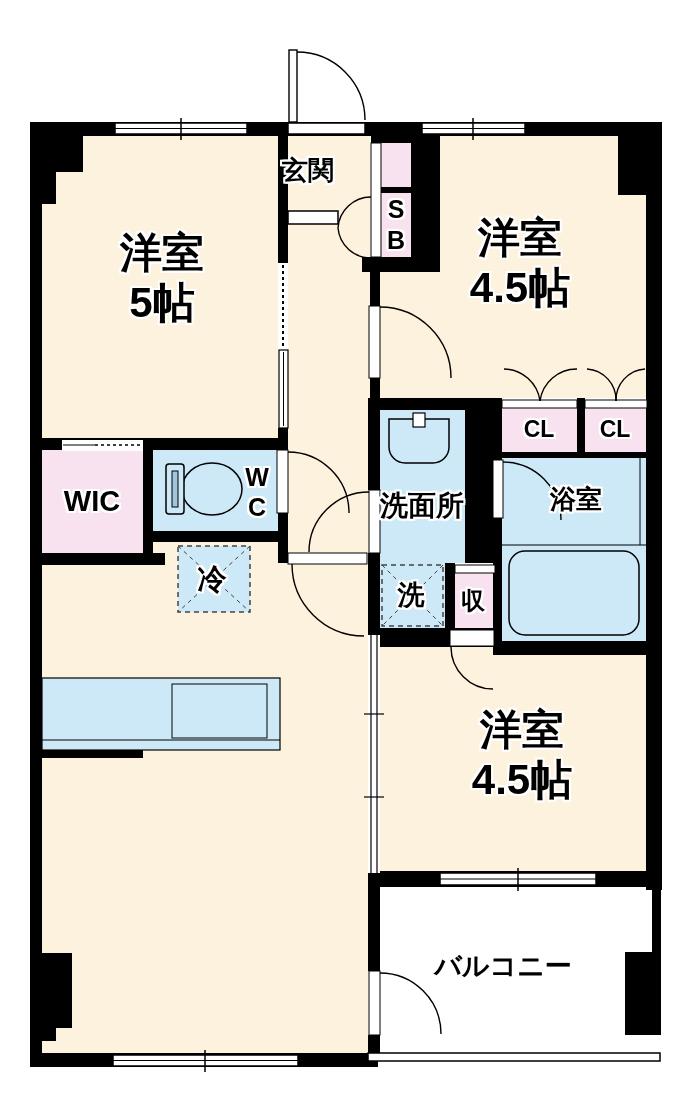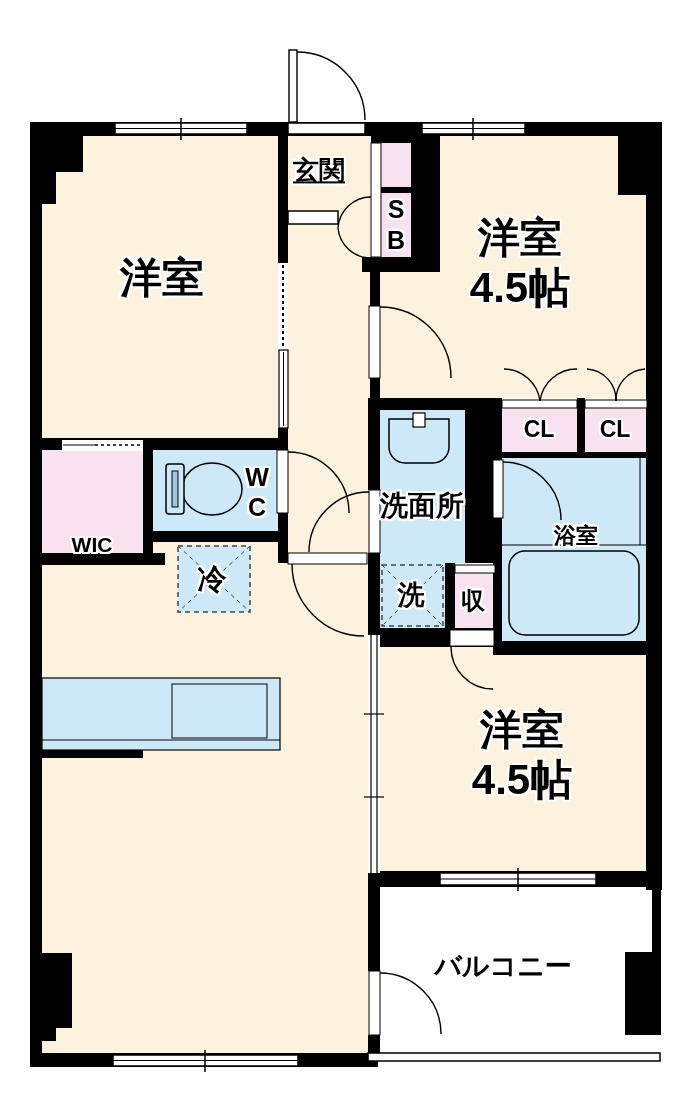--- a/index.html
+++ b/index.html
@@ -215,40 +215,41 @@
       <path d="M504,369 A37,37 0 0 1 540,401"></path>
       <path d="M577,369 A37,37 0 0 0 540,401"></path>
       <path d="M587,369 A31,31 0 0 1 616,401"></path>
       <path d="M645,369 A31,31 0 0 0 616,401"></path>
     </g>
   </g>
 </svg>
 
   <div class="lb" style="left:162px;top:278px;font-size:42px;">
     <div>洋室</div>
+    <div>5帖</div>
   </div>
   <div class="lb" style="left:520px;top:263px;font-size:42px;">
     <div>洋室</div>
     <div>4.5帖</div>
   </div>
-  <div class="lb" style="left:319px;top:171px;font-size:26px;text-decoration:underline;">玄関</div>
+  <div class="lb" style="left:308px;top:171px;font-size:26px;">玄関</div>
   <div class="lb" style="left:396px;top:225px;font-size:25px;line-height:1.25;">
     <div>S</div>
     <div>B</div>
   </div>
   <div class="lb" style="left:539px;top:430px;font-size:23px;">CL</div>
   <div class="lb" style="left:615px;top:430px;font-size:23px;">CL</div>
-  <div class="lb" style="left:92px;top:501px;font-size:21px;margin-top:44px;">WIC</div>
+  <div class="lb" style="left:92px;top:501px;font-size:29px;">WIC</div>
   <div class="lb" style="left:257px;top:492px;font-size:25px;line-height:1.2;">
     <div>W</div>
     <div>C</div>
   </div>
   <div class="lb" style="left:212px;top:579px;font-size:29px;">冷</div>
   <div class="lb" style="left:422px;top:506px;font-size:28px;">洗面所</div>
-  <div class="lb" style="left:576px;top:500px;font-size:22px;margin-top:36px;">浴室</div>
+  <div class="lb" style="left:576px;top:500px;font-size:26px;">浴室</div>
   <div class="lb" style="left:411px;top:595px;font-size:27px;">洗</div>
   <div class="lb" style="left:473px;top:601px;font-size:24px;">収</div>
   <div class="lb" style="left:522px;top:755px;font-size:42px;">
     <div>洋室</div>
     <div>4.5帖</div>
   </div>
   <div class="lb" style="left:503px;top:966px;font-size:27px;">バルコニー</div>
 </div>
 
 </body></html>

